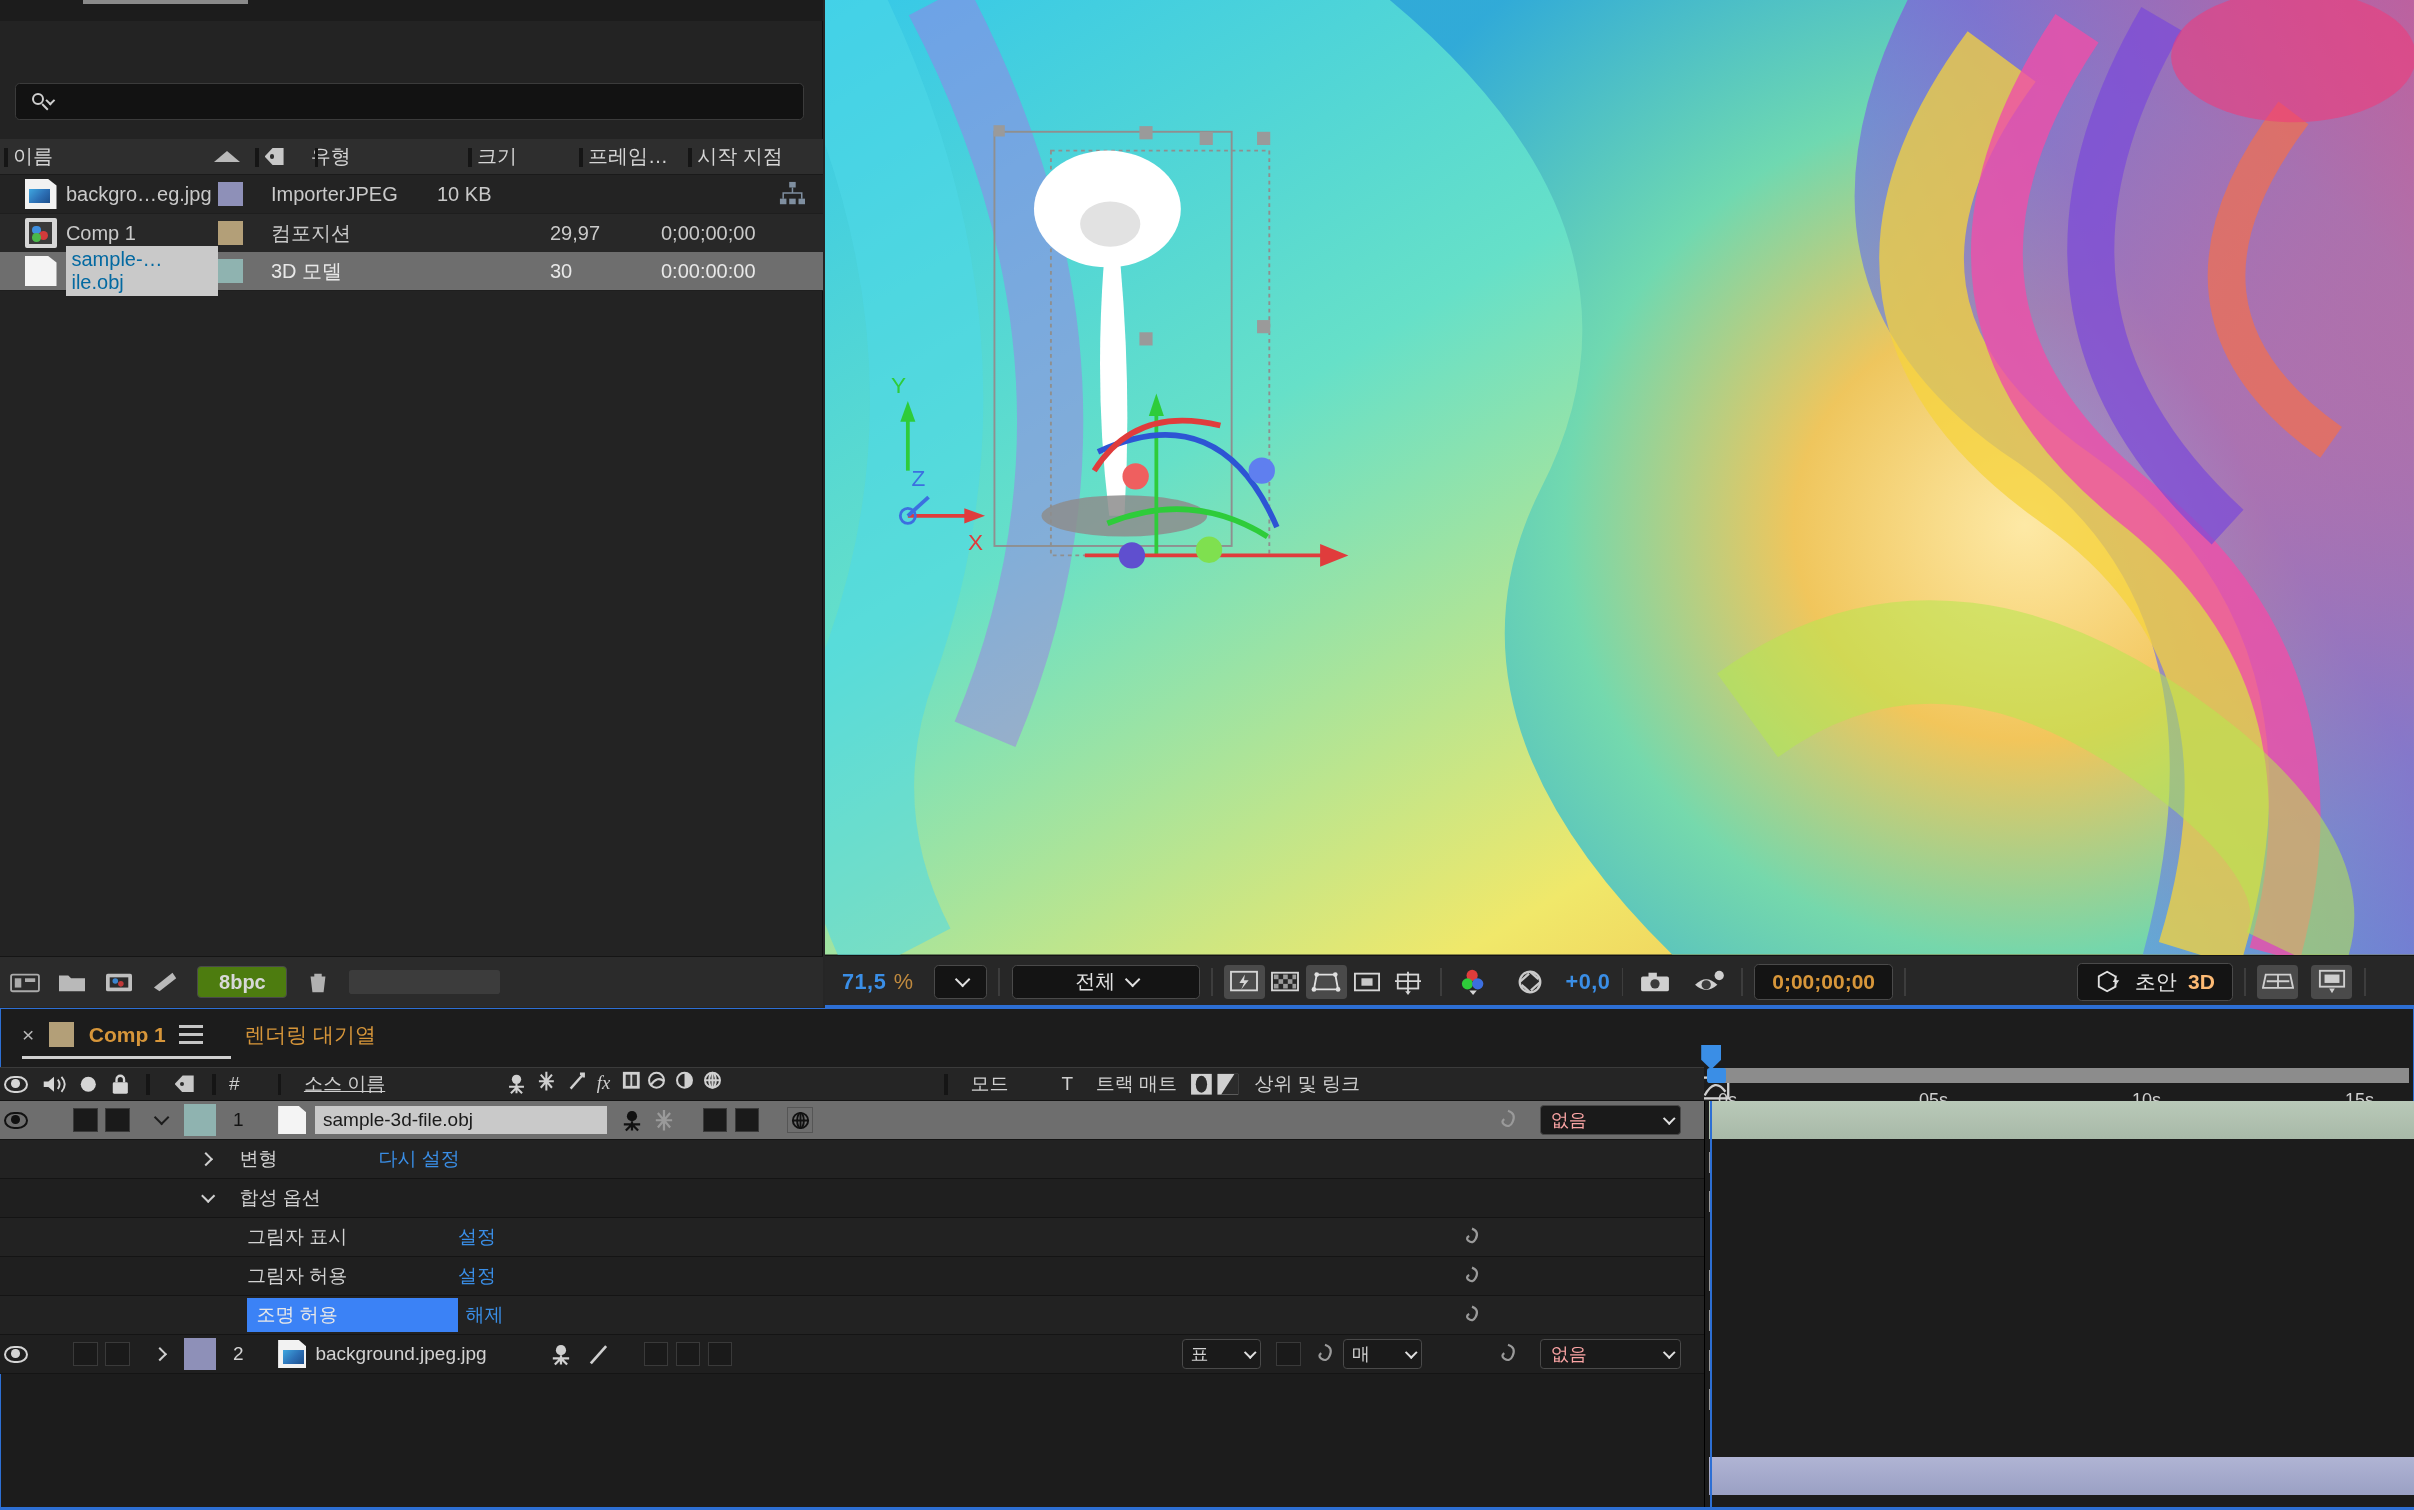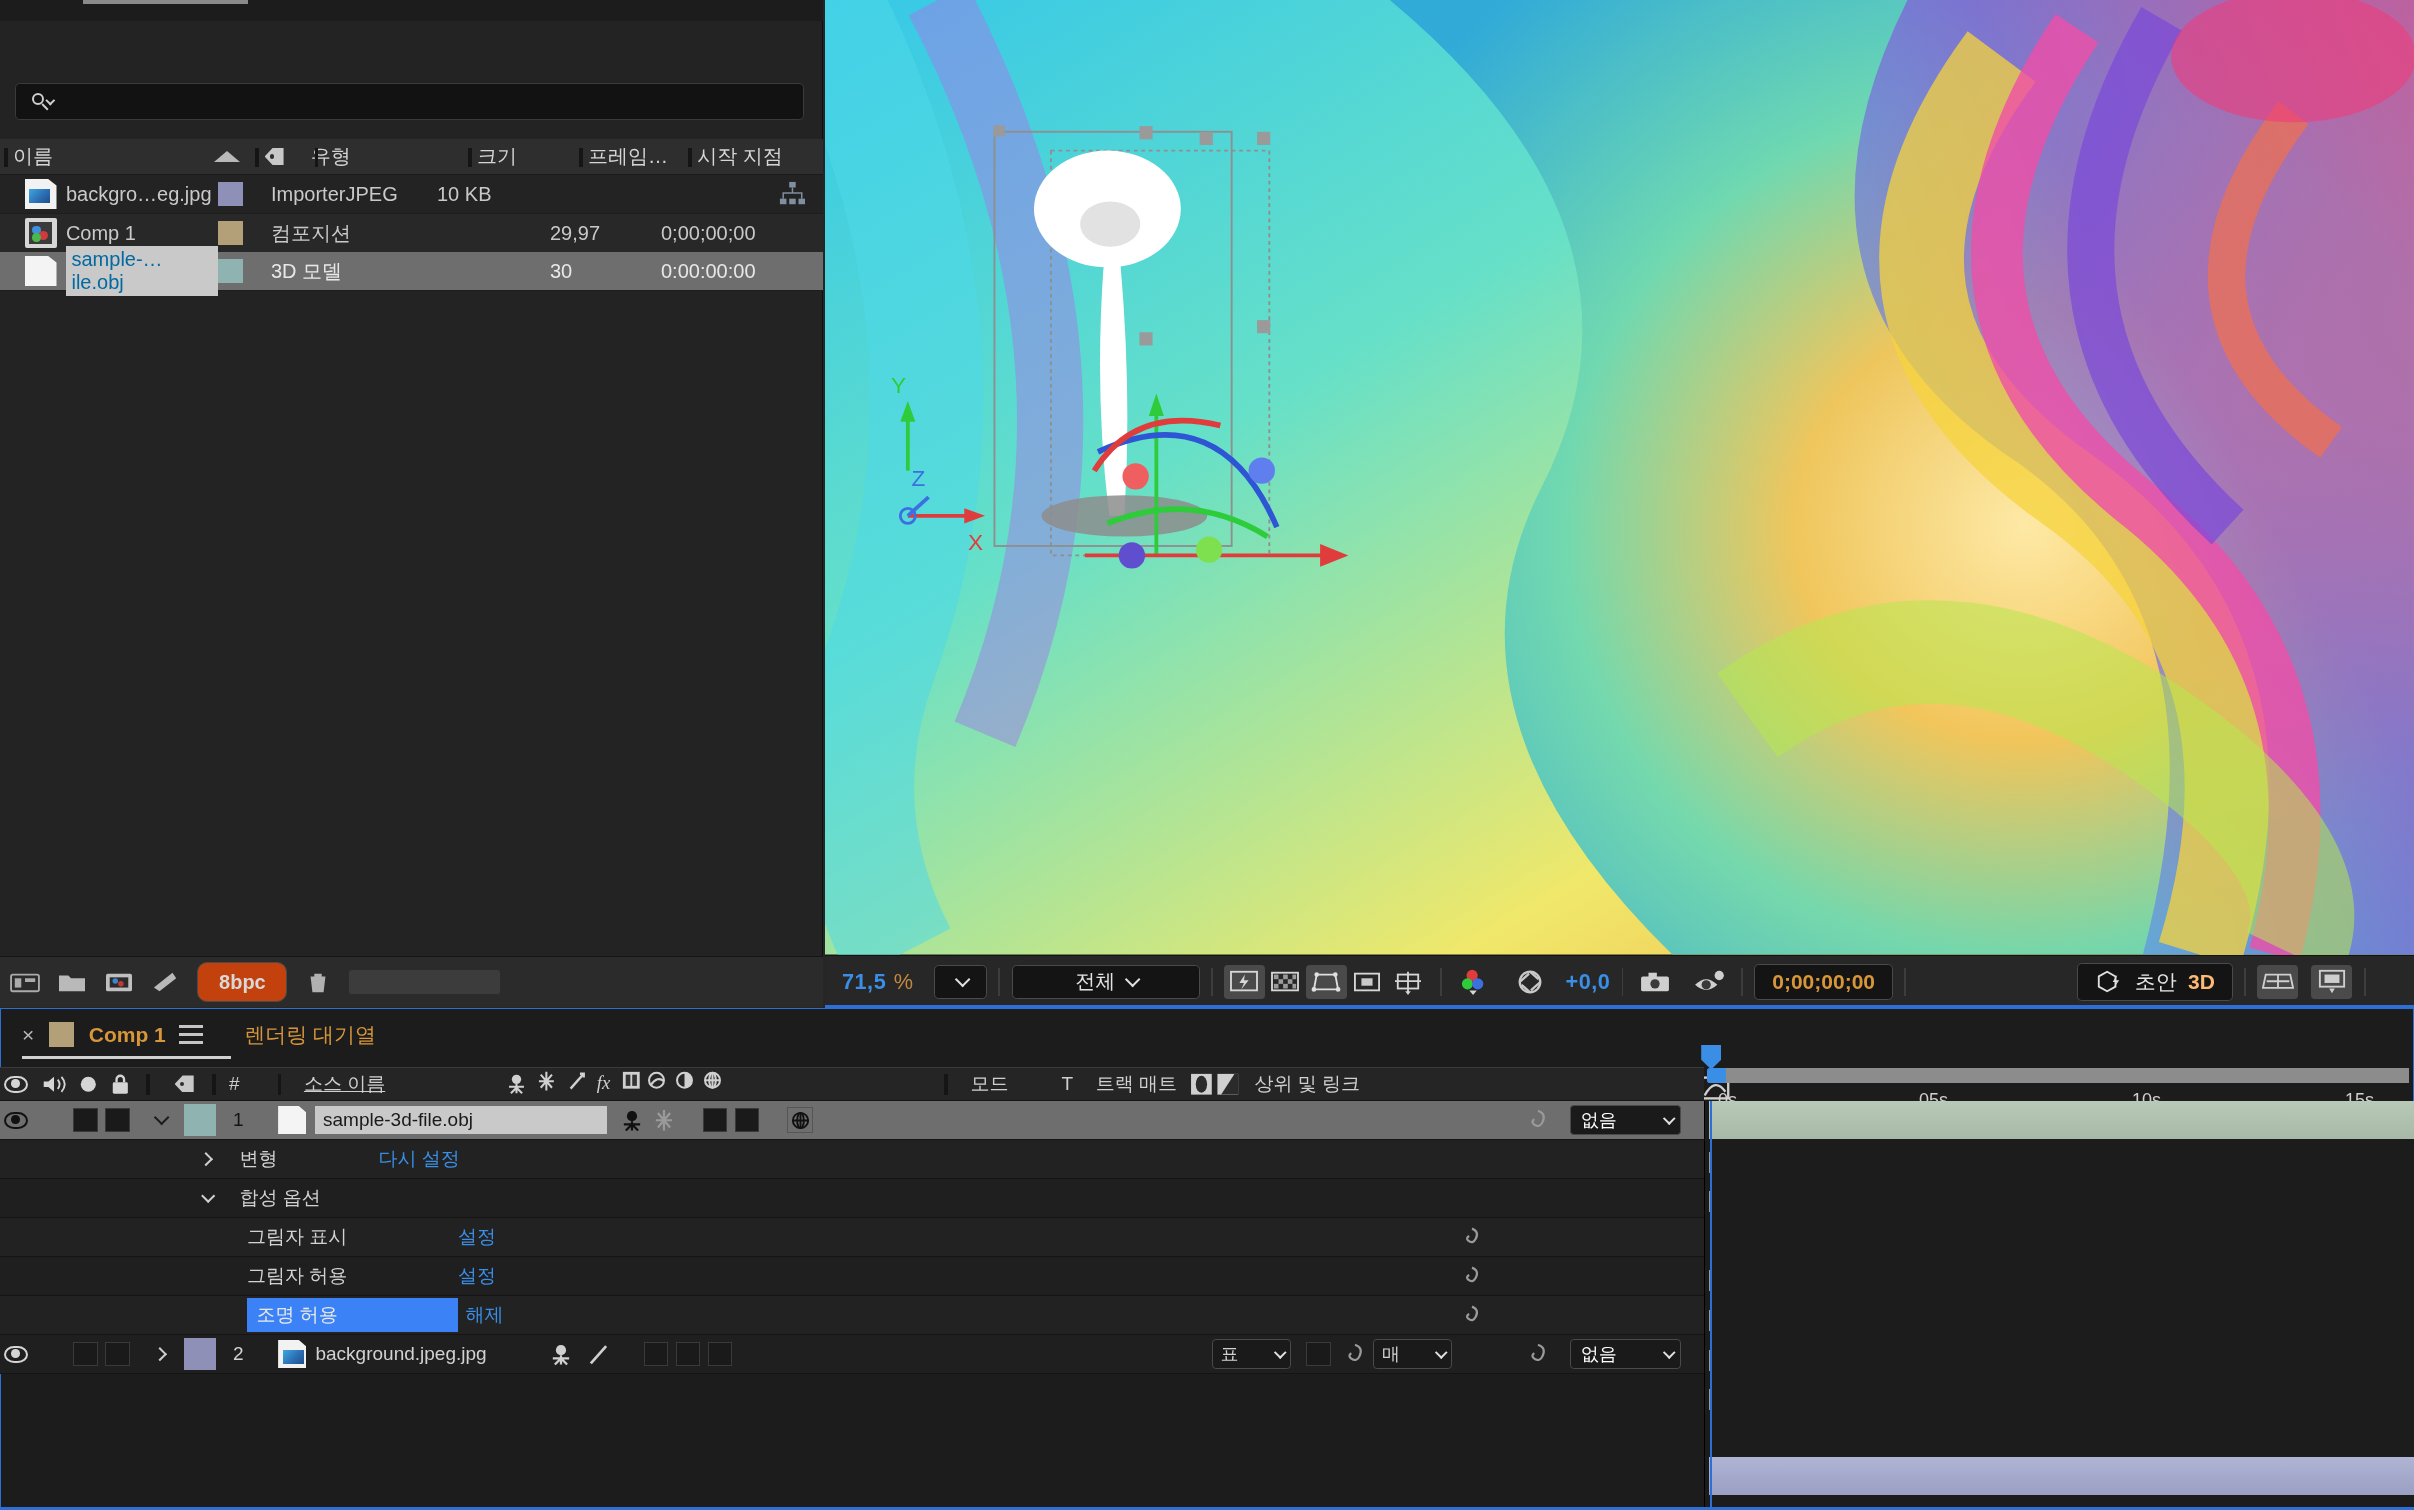--- a/index.html
+++ b/index.html
@@ -129,22 +129,22 @@
     position: absolute; right: 17px; top: 181px; width: 26px; height: 26px;
   }
 
   .proj-bottombar {
     position: absolute; left: 0; bottom: 0; width: 823px; height: 51px;
     background: #2b2b2b; border-top: 0.9px solid #151515;
     display: flex; align-items: center; padding-left: 9.4px; gap: 15px;
   }
   .pb-icon { width: 32px; height: 26px; position: relative; opacity: .9; }
   .bpc-box {
-    width: 90px; height: 40px; background: #c2410c; border: 0.9px solid #4a4a4a;
-    border-radius: 10px; color: #d8d8d8; font-size: 20px; font-weight: bold;
+    width: 90px; height: 32px; background: #4d7c0f; border: 0.9px solid #4a4a4a;
+    border-radius: 4px; color: #d8d8d8; font-size: 20px; font-weight: bold;
     display: flex; align-items: center; justify-content: center;
   }
   .pb-slot { width: 151px; height: 24.5px; background: #3c3c3c; border-radius: 2.8px; }
 
   
   .comp-panel {
     position: absolute; left: 825px; top: 0; width: 1589px; height: 1007px;
     background: #1a1a1a;
   }
   .comp-canvas {
@@ -270,23 +270,23 @@
   .src-name-field {
     background: #c9c9c9; color: #1a1a1a; padding: 2.8px 7.5px; font-size: 19px;
   }
   .blue-val { color: #3a8ee6; font-size: 19px; }
   .prop-label { color: #d2d2d2; font-size: 19px; }
   .prop-label.sel { background: #3b82f6; color: #e8e8e8; padding: 3.8px 9.4px; }
   .sq { width: 24.5px; height: 24.5px; background: #1a1a1a; border: 0.9px solid #3a3a3a; }
   .switch-box { width: 26px; height: 26px; border: 0.9px solid #555; }
 
   .none-dd {
-    width: 111px; height: 30px; background: #1a1a1a; border: 0.9px solid #4a4a4a;
+    width: 141px; height: 30px; background: #1a1a1a; border: 0.9px solid #4a4a4a;
     border-radius: 3.8px; display: flex; align-items: center; justify-content: space-between;
-    padding: 0 9.4px; color: #ffffff; font-size: 18px;
+    padding: 0 9.4px; color: #fca5a5; font-size: 18px;
   }
   .mode-dd {
     width: 79px; height: 30px; background: #1a1a1a; border: 0.9px solid #4a4a4a;
     border-radius: 3.8px; display: flex; align-items: center; justify-content: space-between;
     padding: 0 7.5px; color: #d2d2d2; font-size: 18px;
   }
 
   .tl-track-area {
     position: absolute; left: 1704px; top: 1101px; width: 710px; height: 410px;
     background: #1c1c1c; border-left: 0.9px solid #000;

